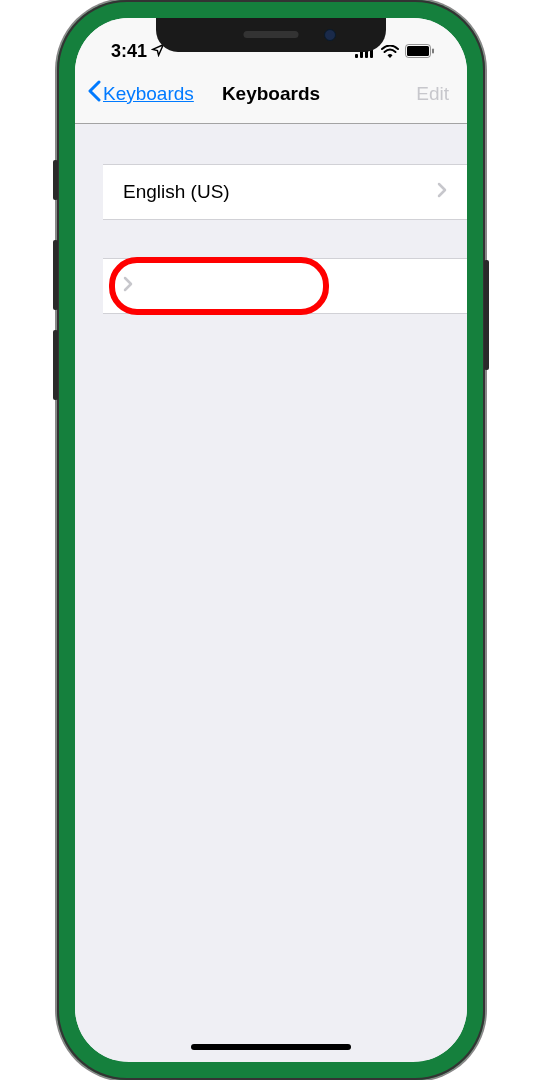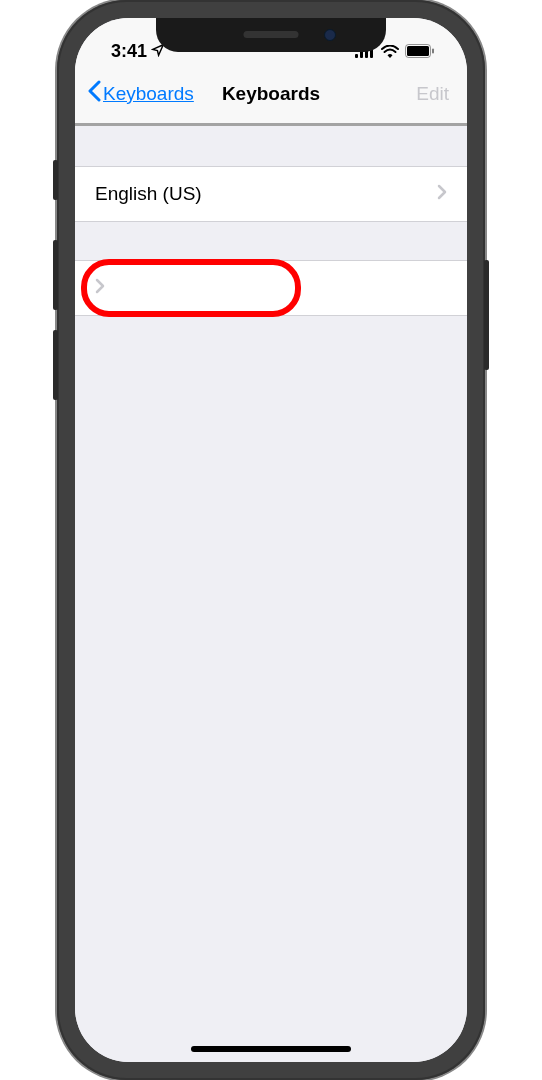--- a/index.html
+++ b/index.html
@@ -6,21 +6,21 @@
     body {
       font-family: -apple-system, BlinkMacSystemFont, "Segoe UI", Helvetica, Arial, sans-serif;
       background: #fff;
       display: flex;
       justify-content: center;
       align-items: flex-start;
     }
     .device-frame {
       width: 428px;
       height: 1080px;
-      background: #404040;
+      background: #15803d;
       border-radius: 70px;
       padding: 18px;
       position: relative;
       box-shadow: inset 0 0 0 2px #333, 0 0 0 2px #888;
     }
     .side-button {
       position: absolute;
       background: #2a2a2a;
       border-radius: 2px;
     }
@@ -92,21 +92,21 @@
     }
     .cellular svg, .wifi svg, .battery svg {
       display: block;
     }
     .nav-bar {
       display: flex;
       justify-content: space-between;
       align-items: center;
       padding: 12px 18px 16px 12px;
       background: #f8f8f8;
-      border-bottom: 3px solid #a3a3a3;
+      border-bottom: 1px solid #a3a3a3;
       position: relative;
     }
     .nav-back {
       display: flex;
       align-items: center;
       color: #007aff;
       font-size: 19px;
       gap: 2px;
     }
     .nav-back-label {
@@ -135,20 +135,21 @@
       background: #fff;
       display: flex;
       justify-content: space-between;
       align-items: center;
       padding: 16px 20px;
       border-top: 1px solid #d1d1d6;
       border-bottom: 1px solid #d1d1d6;
       font-size: 19px;
       color: #000;
       position: relative;
+      margin-left: 28px;
     }
     .chevron {
       color: #c7c7cc;
     }
     .highlight-oval {
       position: absolute;
       border: 6px solid #ff0000;
       border-radius: 28px;
       pointer-events: none;
       z-index: 50;

